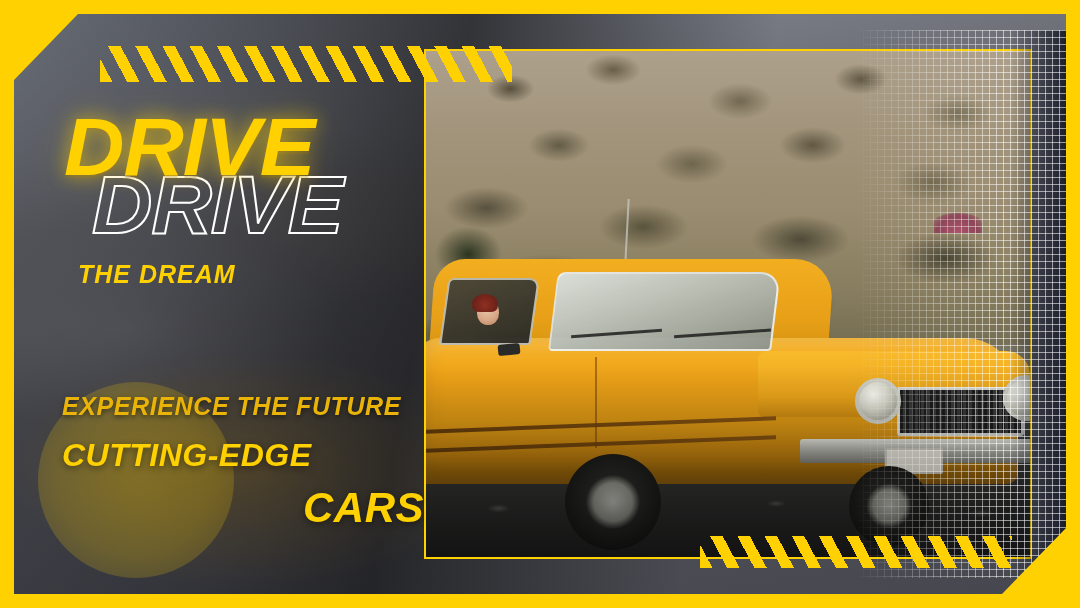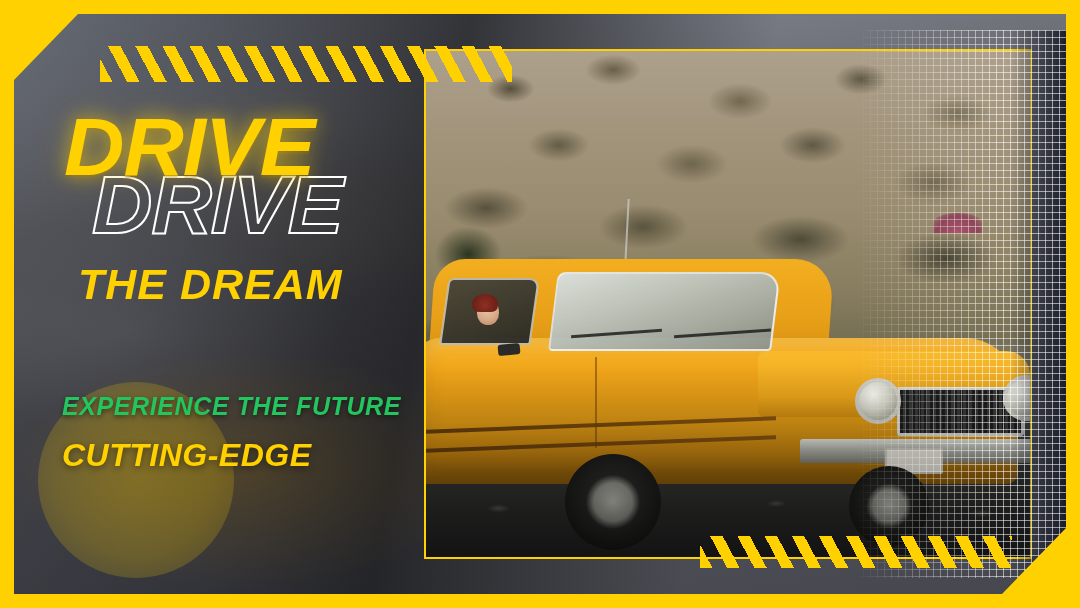--- a/index.html
+++ b/index.html
@@ -299,37 +299,37 @@
     -webkit-text-stroke: 2px #ffffff;
     text-stroke: 2px #ffffff;
     transform: scaleX(1.02);
     transform-origin: left center;
     z-index: 2;
     white-space: nowrap;
   }
   .the-dream {
     position: absolute;
     left: 14px; top: 148px;
-    font-size: 43px;
+    font-size: 25px;
     font-weight: 900;
     font-style: italic;
     letter-spacing: 1px;
     color: #FFD100;
     white-space: nowrap;
     z-index: 4;
   }
 
   
   .subblock { position: absolute; left: 62px; top: 392px; width: 380px; }
   .experience {
     font-size: 25px;
     font-weight: 900;
     font-style: italic;
     letter-spacing: .6px;
-    color: #22c55e;
+    color: #eab308;
     white-space: nowrap;
     text-shadow: 0 2px 5px rgba(0,0,0,.5);
   }
   .cutting-edge {
     margin-top: 16px;
     font-size: 32px;
     font-weight: 900;
     font-style: italic;
     letter-spacing: .5px;
     color: #FFD100;
@@ -400,20 +400,21 @@
 
   <div class="headline">
     <div class="drive-yellow">DRIVE</div>
     <div class="drive-outline">DRIVE</div>
     <div class="the-dream">THE DREAM</div>
   </div>
 
   <div class="subblock">
     <div class="experience">EXPERIENCE THE FUTURE</div>
     <div class="cutting-edge">CUTTING-EDGE</div>
+    <div class="cars">CARS</div>
   </div>
 
   <div class="stripes top"></div>
   <div class="stripes bottom"></div>
 
   <div class="frame"></div>
 
 </div>
 
 </body></html>

